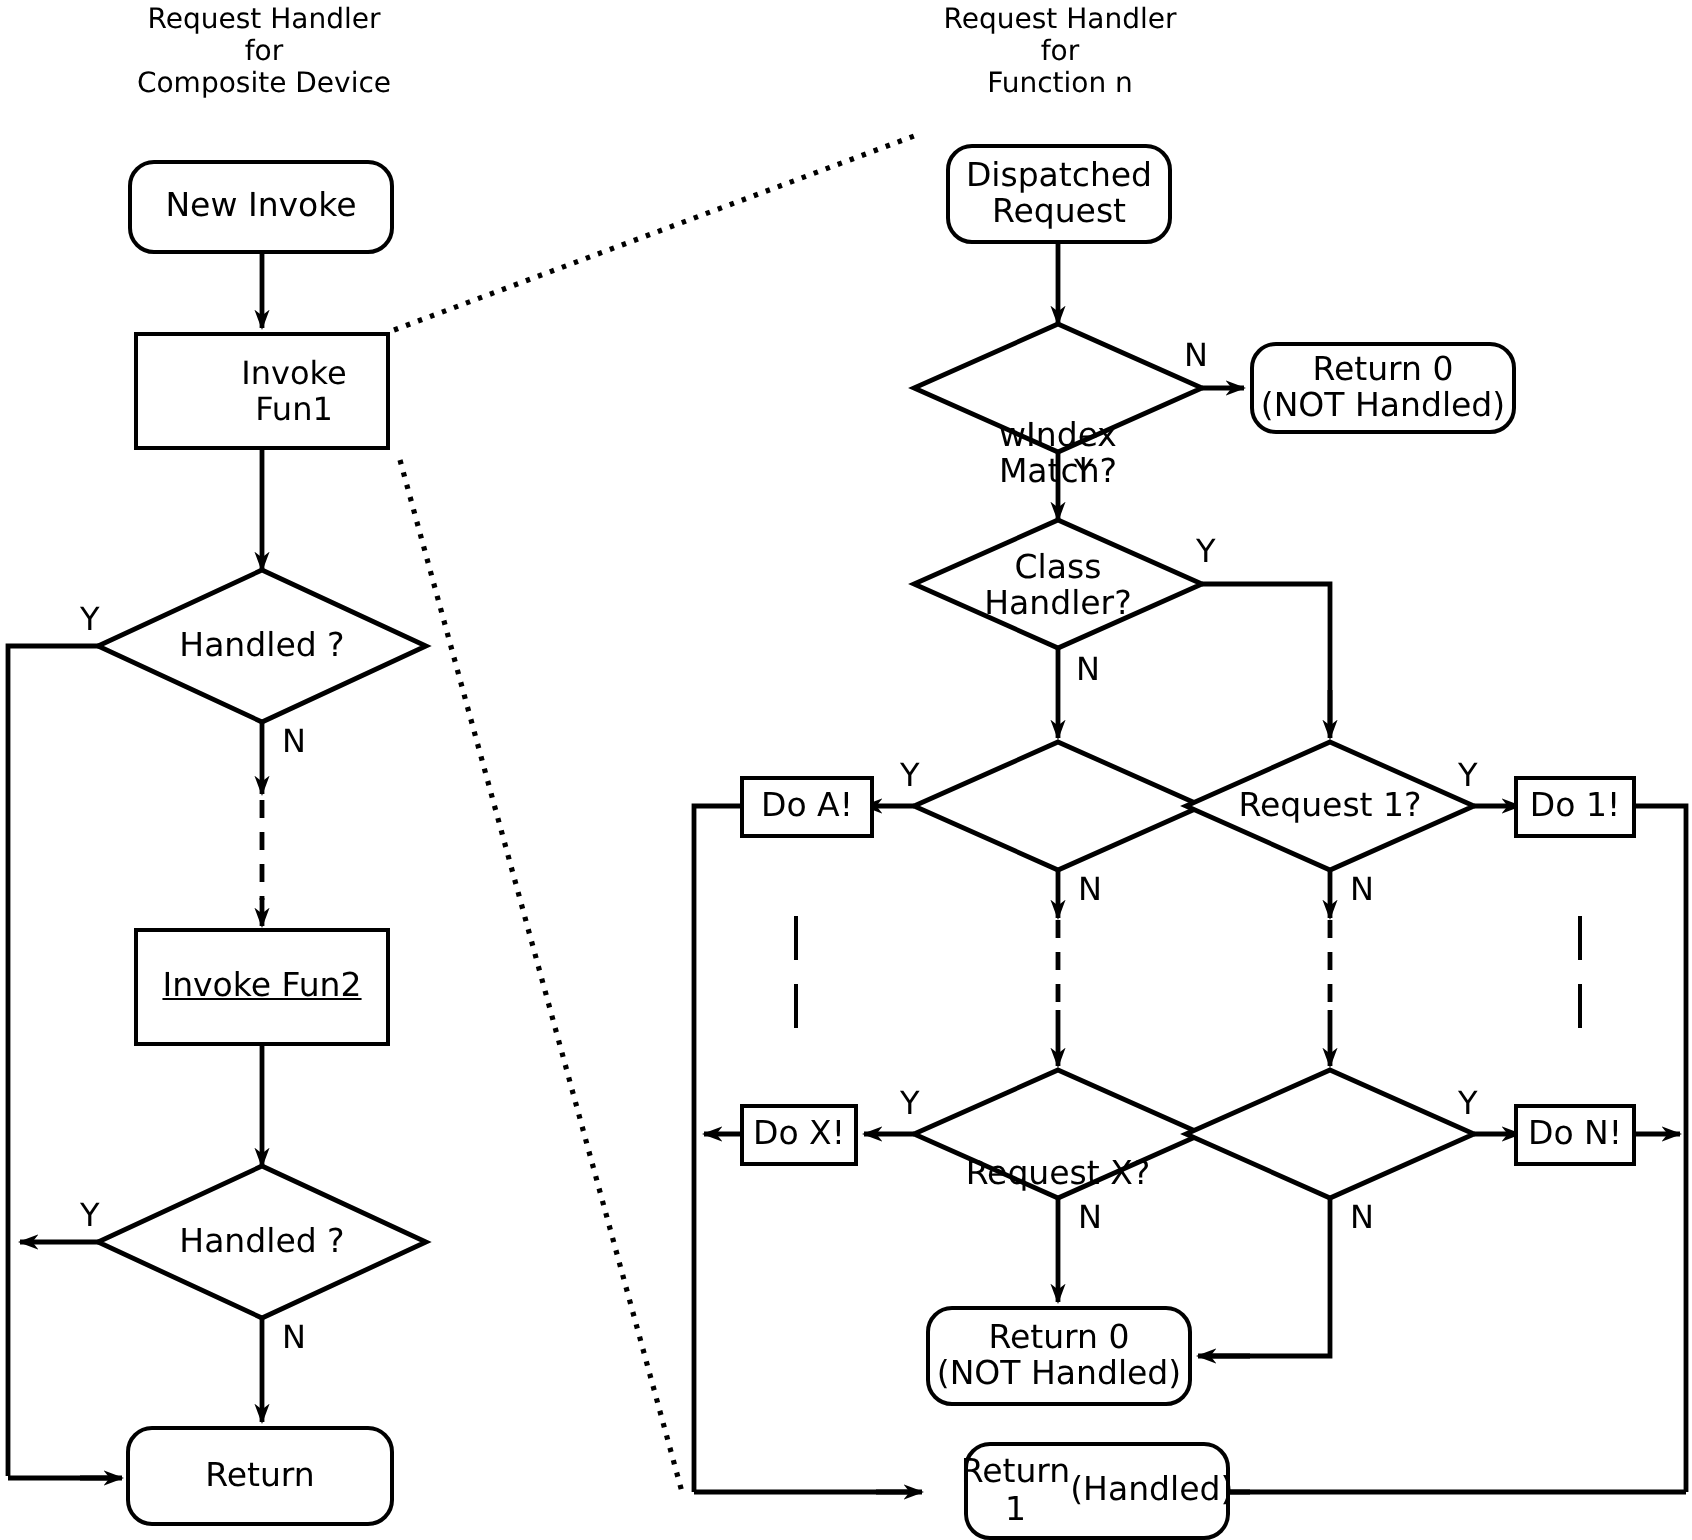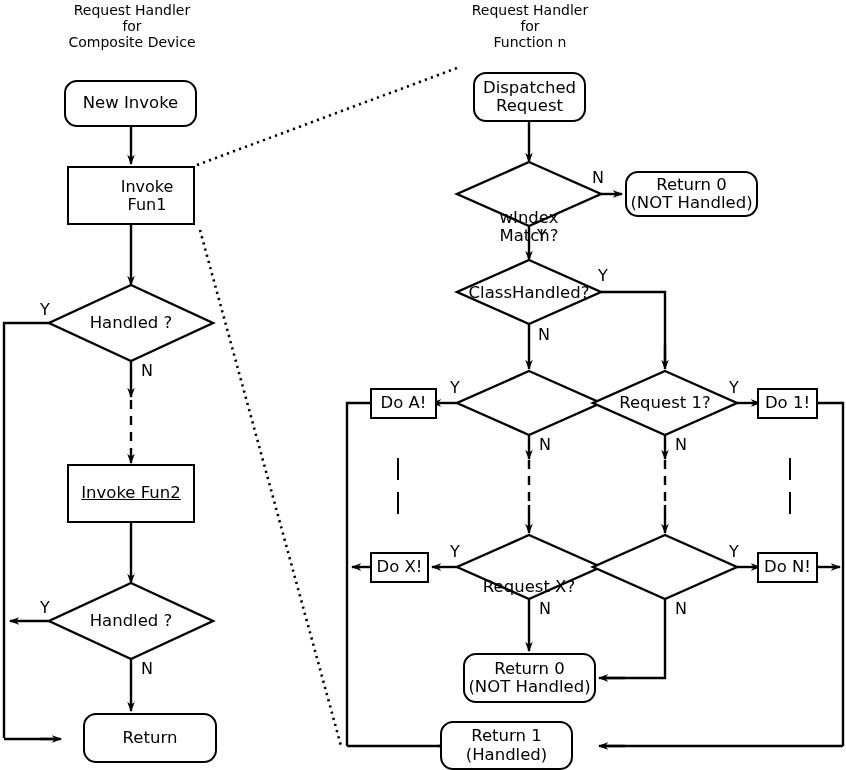--- a/index.html
+++ b/index.html
@@ -142,21 +142,21 @@
   <div class="node proc" style="left:67px;top:464px;width:128px;height:59px;font-size:16.5px;text-decoration:underline;">
     <span>Invoke Fun2</span>
   </div>
 
   <div class="diamond-text" style="left:59px;top:605px;width:144px;height:32px;font-size:16.5px;">
     <span>Handled ?</span>
   </div>
   <div class="lbl" style="left:40px;top:600px;">Y</div>
   <div class="lbl" style="left:141px;top:661px;">N</div>
 
-  <div class="node term" style="left:63px;top:713px;width:134px;height:50px;font-size:16.5px;margin-left:20px;">
+  <div class="node term" style="left:63px;top:713px;width:134px;height:50px;font-size:16.5px;">
     <span>Return</span>
   </div>
 
   <div class="title" style="left:434px;top:2px;width:192px;">
     <div>Request Handler</div>
     <div>for</div>
     <div>Function n</div>
   </div>
 
   <div class="node term" style="left:473px;top:72px;width:113px;height:50px;font-size:16.5px;flex-direction:column;">
@@ -169,23 +169,23 @@
     <span>Match?</span>
   </div>
   <div class="lbl" style="left:592px;top:170px;">N</div>
   <div class="lbl" style="left:537px;top:228px;">Y</div>
 
   <div class="node term" style="left:625px;top:171px;width:133px;height:46px;font-size:16.5px;flex-direction:column;">
     <span>Return 0</span>
     <span>(NOT Handled)</span>
   </div>
 
-  <div class="diamond-text" style="left:470px;top:272px;width:118px;height:42px;font-size:16.5px;flex-direction:row;">
+  <div class="diamond-text" style="left:470px;top:272px;width:118px;height:42px;font-size:16.5px;flex-direction:column;">
     <span>Class</span>
-    <span>Handled?</span>
+    <span>Handler?</span>
   </div>
   <div class="lbl" style="left:598px;top:268px;">Y</div>
   <div class="lbl" style="left:538px;top:327px;">N</div>
 
   <div class="lbl" style="left:450px;top:380px;">Y</div>
   <div class="lbl" style="left:539px;top:437px;">N</div>
 
   <div class="diamond-text" style="left:598px;top:388px;width:134px;height:30px;font-size:16.5px;">
     <span>Request 1?</span>
   </div>
@@ -217,18 +217,18 @@
   <div class="vbar" style="left:397px;top:458px;height:22px;"></div>
   <div class="vbar" style="left:397px;top:492px;height:22px;"></div>
   <div class="vbar" style="left:789px;top:458px;height:22px;"></div>
   <div class="vbar" style="left:789px;top:492px;height:22px;"></div>
 
   <div class="node term" style="left:463px;top:653px;width:133px;height:50px;font-size:16.5px;flex-direction:column;">
     <span>Return 0</span>
     <span>(NOT Handled)</span>
   </div>
 
-  <div class="node term" style="left:440px;top:721px;width:133px;height:49px;font-size:16.5px;flex-direction:column;">
+  <div class="node term" style="left:482px;top:721px;width:133px;height:49px;font-size:16.5px;flex-direction:row;">
     <span>Return 1</span>
     <span>(Handled)</span>
   </div>
 
 </div>
 
 </body></html>

